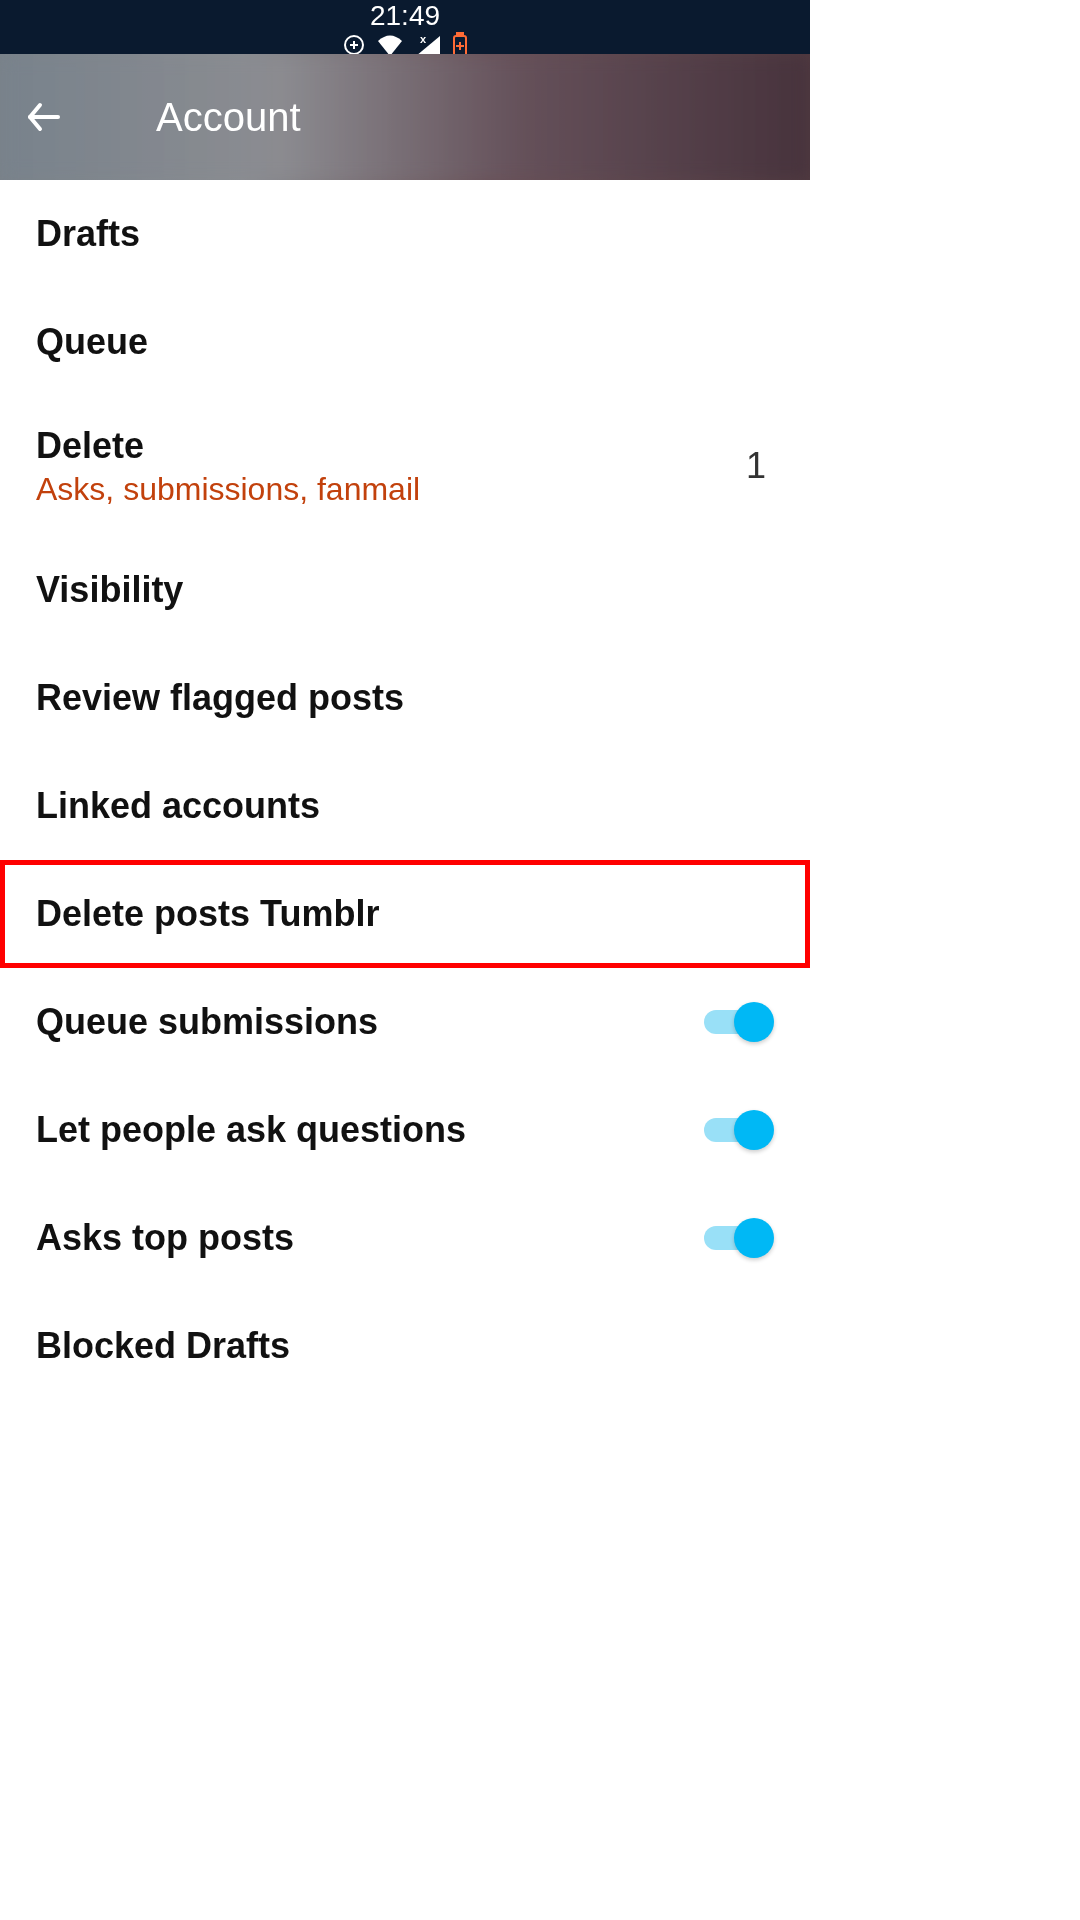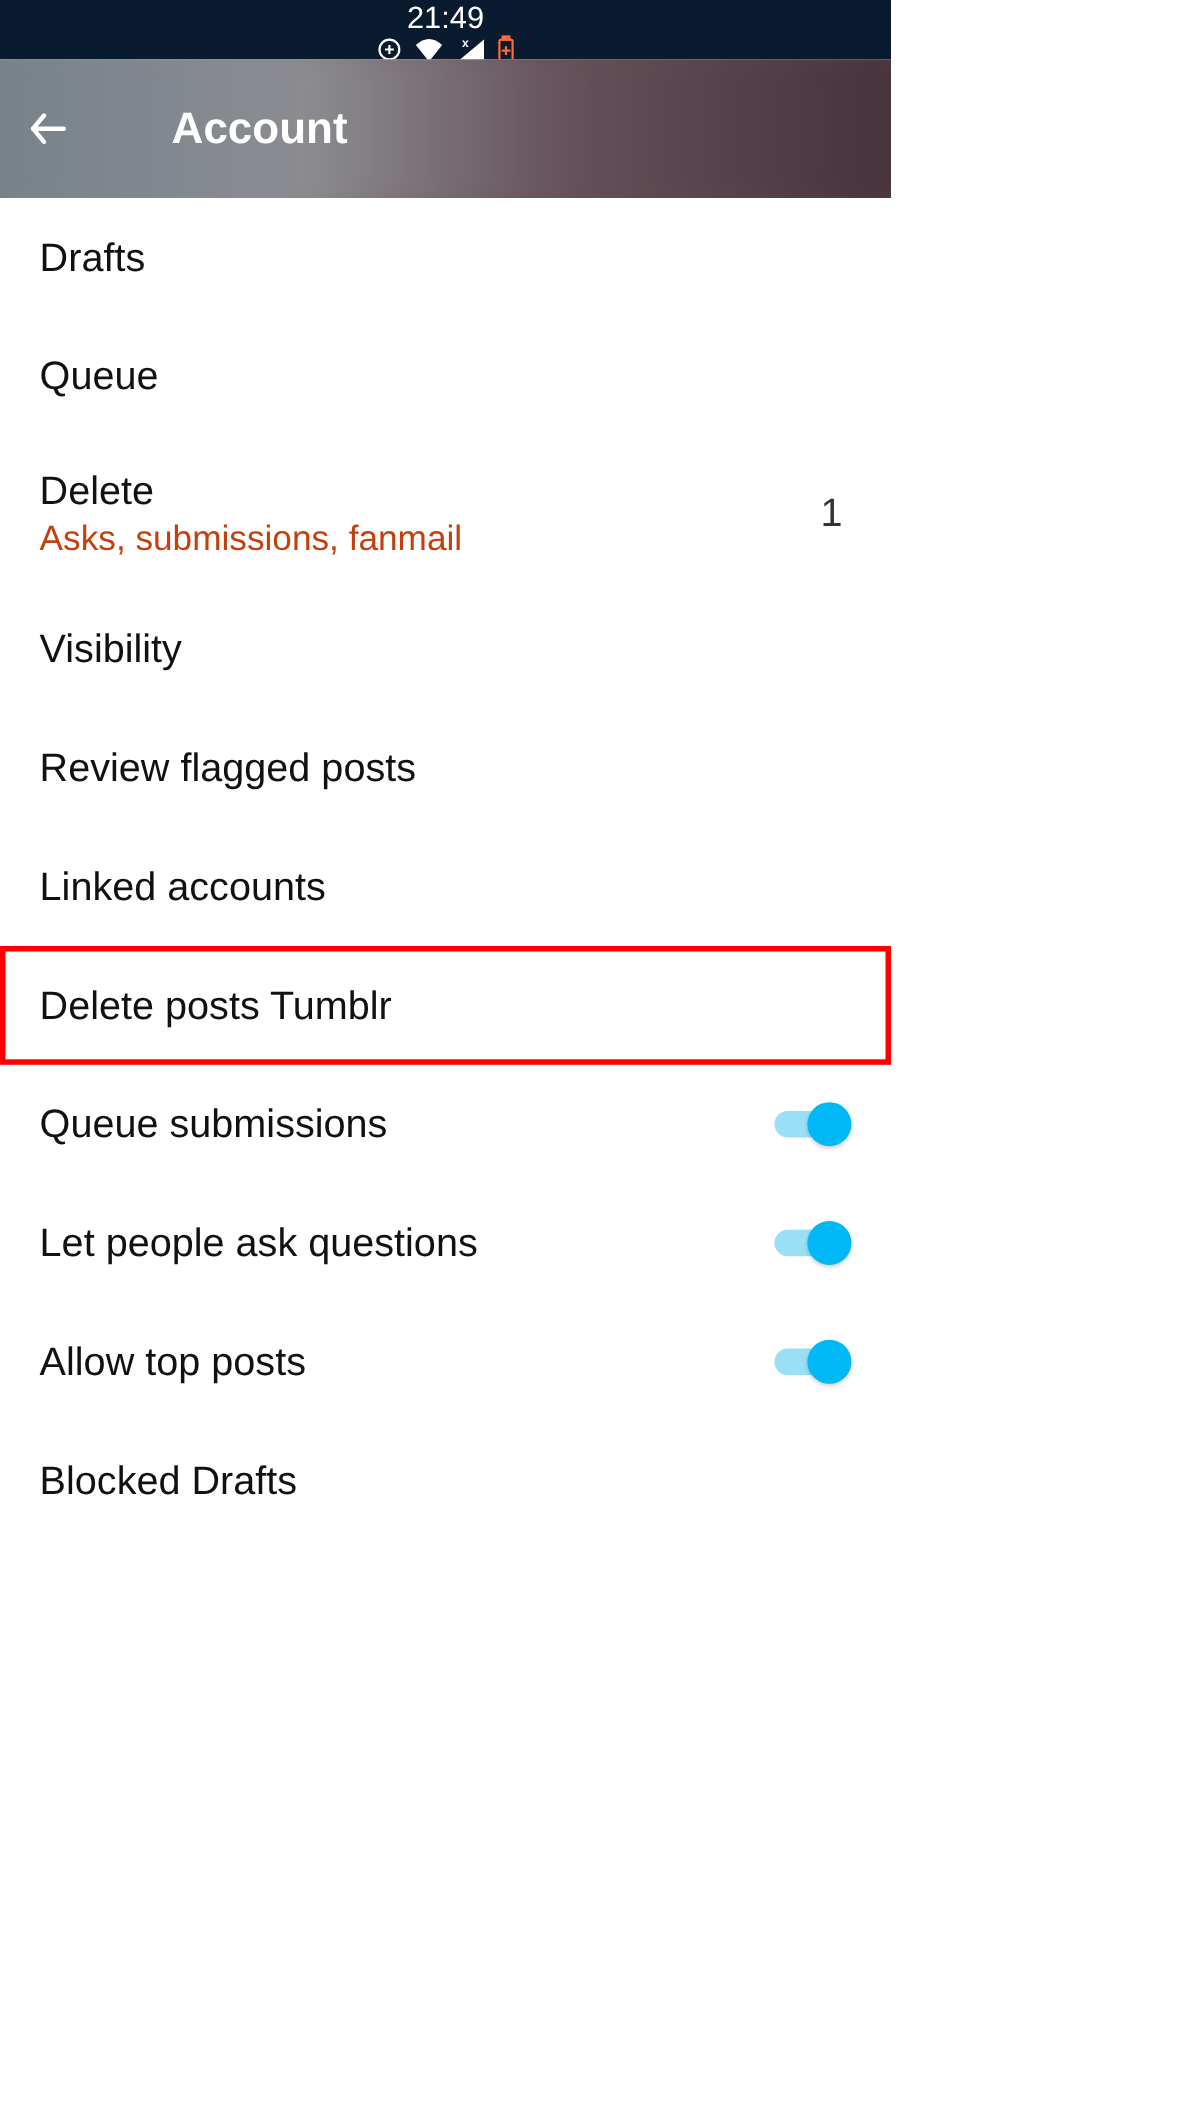--- a/index.html
+++ b/index.html
@@ -58,40 +58,40 @@
       display: flex;
       align-items: center;
       justify-content: center;
       margin-right: 90px;
     }
     .header-title {
       position: relative;
       z-index: 1;
       color: #fff;
       font-size: 40px;
-      font-weight: 700;
+      font-weight: 400;
     }
     .content {
       background: #fff;
     }
     .list-item {
       padding: 28px 36px;
       display: flex;
       align-items: center;
       justify-content: space-between;
       min-height: 108px;
     }
     .list-item-main {
       display: flex;
       flex-direction: column;
     }
     .list-item-label {
       font-size: 36px;
       color: #111;
-      font-weight: 400;
+      font-weight: 700;
     }
     .list-item-sublabel {
       font-size: 32px;
       color: #c2410c;
       margin-top: 4px;
     }
     .list-item-count {
       font-size: 36px;
       color: #333;
       font-weight: 400;
@@ -224,21 +224,21 @@
       <span class="list-item-label">Let people ask questions</span>
     </div>
     <div class="toggle">
       <div class="toggle-track"></div>
       <div class="toggle-thumb"></div>
     </div>
   </div>
 
   <div class="list-item">
     <div class="list-item-main">
-      <span class="list-item-label">Allow top posts</span>
+      <span class="list-item-label">Asks top posts</span>
     </div>
     <div class="toggle">
       <div class="toggle-track"></div>
       <div class="toggle-thumb"></div>
     </div>
   </div>
 
   <div class="list-item">
     <div class="list-item-main">
       <span class="list-item-label">Blocked Drafts</span>

